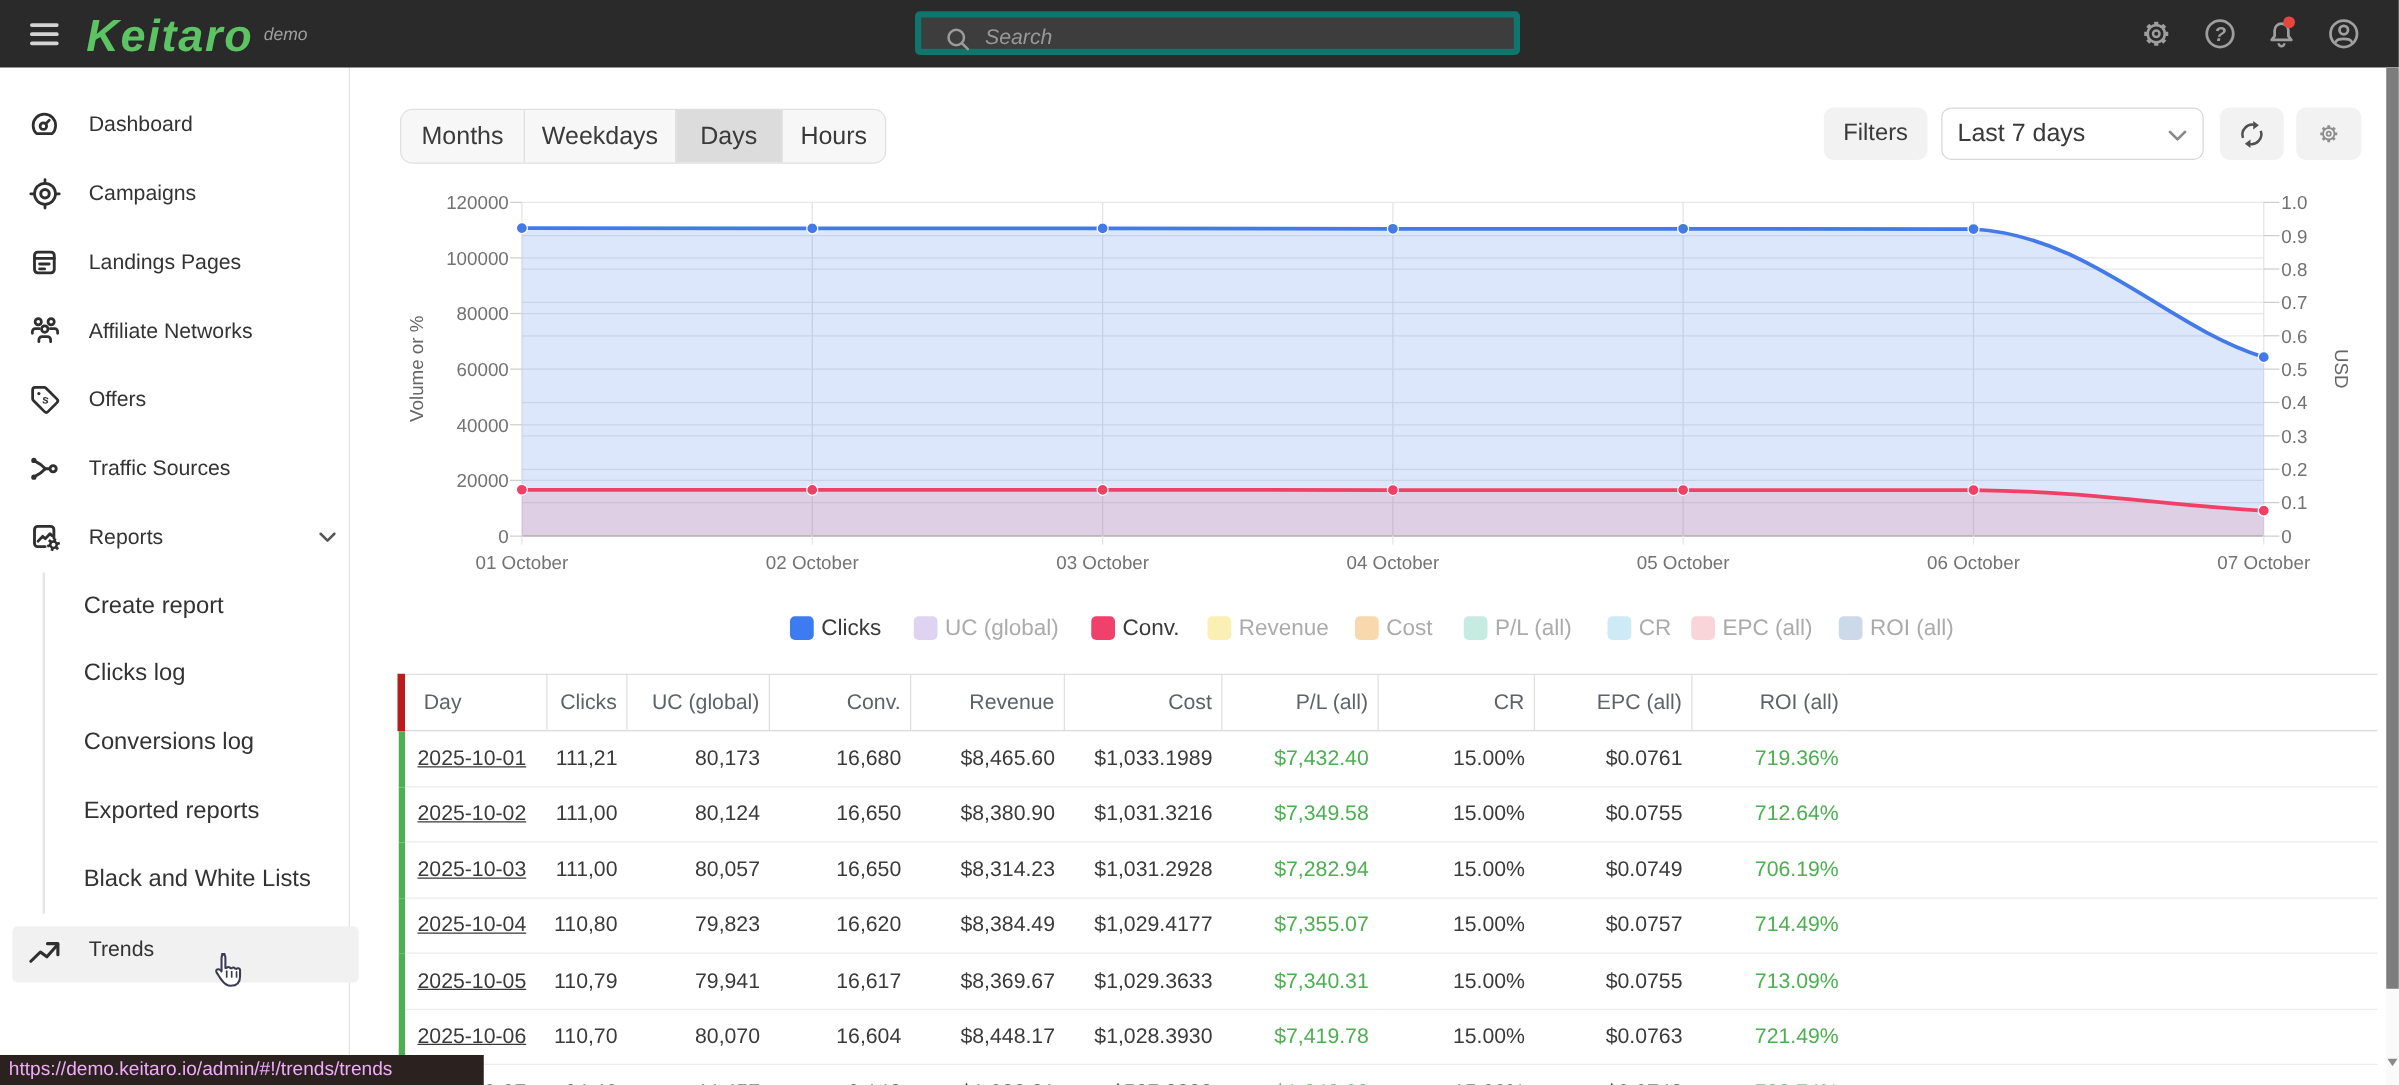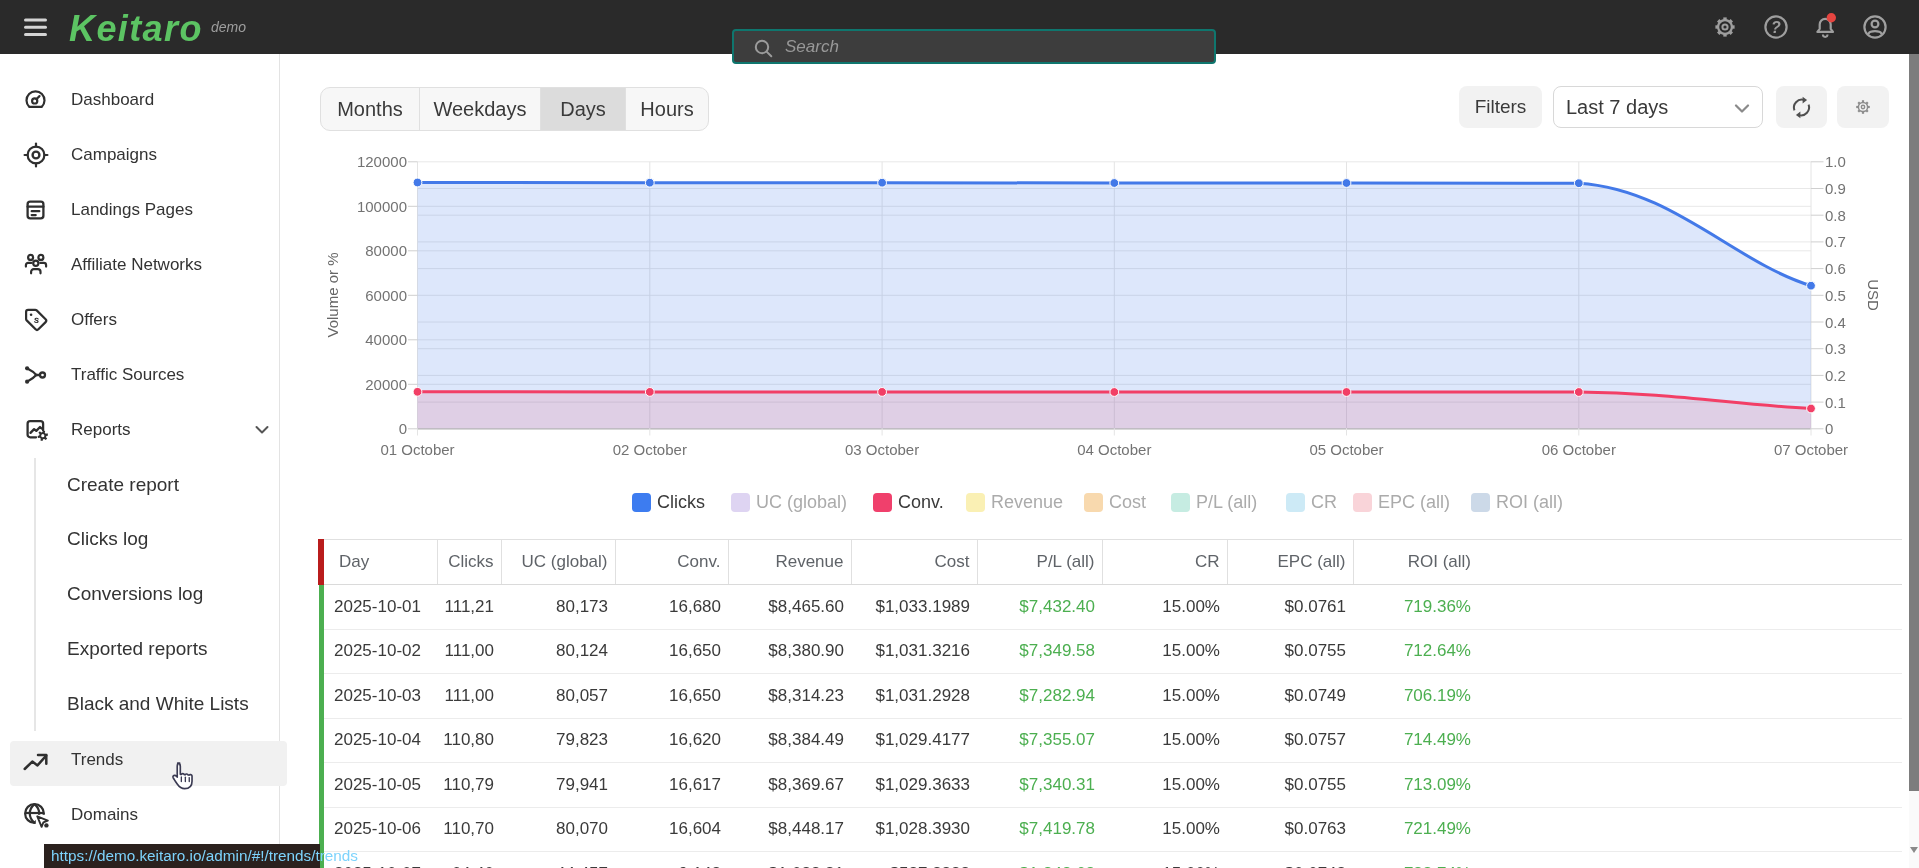--- a/index.html
+++ b/index.html
@@ -3,52 +3,52 @@
 <meta charset="utf-8">
 <style>
   * { margin:0; padding:0; box-sizing:border-box; }
   html,body { width:1919px; height:868px; overflow:hidden; background:#fff;
     font-family:"Liberation Sans", sans-serif; }
   .abs { position:absolute; }
   
   #topbar { position:absolute; left:0; top:0; width:1919px; height:54px; background:#2a2a2a; z-index:30;font-style:italic; }
   #logo { position:absolute; left:69px; top:11px; font-size:36px; line-height:1; font-weight:bold; color:#5cc463; letter-spacing:1.4px; }
   #demo { position:absolute; left:211px; top:19px; font-size:14px; color:#9e9e9e; }
-  #search { position:absolute; left:732px; top:9px; width:484px; height:35px; background:#3d3d3d; border:2px solid #0f766e; border-radius:4px;margin-top:20px; }
+  #search { position:absolute; left:732px; top:9px; width:484px; height:35px; background:#3d3d3d; border:5px solid #0f766e; border-radius:4px; }
   #search span { position:absolute; left:51px; top:6px; font-size:17px; color:#989898; }
   
   #sidebar { position:absolute; left:0; top:54px; width:280px; height:814px; background:#fff; border-right:1px solid #e3e3e3; z-index:5; }
   .mitem { position:absolute; left:0; width:300px; height:55px; }
   .mitem .txt { position:absolute; left:71px; top:50%; transform:translateY(-50%); font-size:17px; color:#333333; }
   .mitem svg { position:absolute; left:23px; top:50%; transform:translateY(-50%); }
   .sub { position:absolute; left:67px; transform:translateY(-50%); font-size:19px; color:#333333; }
   #subline { position:absolute; left:34px; top:404px; width:2px; height:273px; background:#e6e6e6; }
   #trendhl { position:absolute; left:10px; top:687px; width:277px; height:45px; background:#f1f1f1; border-radius:4px; }
   
-  #statusbar { position:absolute; left:0; top:844px; width:276px; height:24px; background:#2b211e; color:#7dd3fc; font-size:15.3px; line-height:24px; padding-left:7px; z-index:40;margin-left:44px; }
+  #statusbar { position:absolute; left:0; top:844px; width:387px; height:24px; background:#2b211e; color:#f0abfc; font-size:15.3px; line-height:24px; padding-left:7px; z-index:40; }
   
   #tabs { position:absolute; left:320px; top:87px; height:44px; border:1px solid #e0e0e0; border-radius:10px; background:#f7f7f7; display:flex; overflow:hidden; }
   .tab { height:42px; line-height:42px; text-align:center; font-size:20px; color:#3a3a3a; border-right:1px solid #e0e0e0; }
   .tab:last-child { border-right:none; }
   .tab.sel { background:#dcdcdc; }
   .btn { position:absolute; top:86px; height:42px; background:#f2f2f2; border-radius:8px; font-size:19px; color:#3a3a3a; text-align:center; line-height:42px; }
   #selectbox { position:absolute; left:1553px; top:86px; width:210px; height:42px; background:#fff; border:1px solid #d8d8d8; border-radius:8px; font-size:20px; color:#3a3a3a; line-height:40px; padding-left:12px; }
   
   .leg { position:absolute; top:492px; height:20px; }
   .leg i { position:absolute; left:0; top:1px; width:19px; height:19px; border-radius:4px; }
   .leg span { position:absolute; left:25px; top:0px; font-size:18px; white-space:nowrap; }
   .leg .on { color:#3a3a3a; }
   .leg .off { color:#ababab; }
   
   #tbl { position:absolute; left:318px; top:539px; width:1584px; border-collapse:collapse; table-layout:fixed; font-size:17px; color:#3a3a3a; }
   #tbl th { font-weight:normal; color:#5f6368; height:45px; border-right:1px solid #e0e0e0; border-top:1px solid #e0e0e0; border-bottom:1px solid #dadada; text-align:right; padding-right:7px; background:#fff; }
   #tbl th.nosep { border-right:none; }
   #tbl td { height:44.5px; border-bottom:1px solid #ececec; text-align:right; padding-right:7px; white-space:nowrap; overflow:hidden; }
   #tbl th:first-child, #tbl td:first-child { text-align:left; padding-left:15px; }
-  #tbl td:first-child { border-left:5px solid #4caf50; padding-left:10.5px; }
+  #tbl td:first-child { border-left:5px solid #4caf50; padding-left:10.5px;text-decoration:underline; }
   #tbl th:first-child { border-left:6px solid #b91c1c; }
   .grn { color:#4caf50; }
   
   #sbtrack { position:absolute; left:1909px; top:54px; width:10px; height:814px; background:#fafafa; z-index:50; }
   #sbthumb { position:absolute; left:0; top:0; width:10px; height:737px; background:#7d7d7d; }
   #sbarrow { position:absolute; left:1px; top:793px; width:0; height:0; border-left:4px solid transparent; border-right:4px solid transparent; border-top:6px solid #8a8a8a; }
 </style>
 </head>
 <body>
 
@@ -195,34 +195,20 @@
   <span class="sub" style="top:595px">Exported reports</span>
   <span class="sub" style="top:650px">Black and White Lists</span>
   <div class="mitem" style="top:678px">
       <span class="txt">Trends</span>
     <svg width="25" height="25" viewBox="0 0 25 25">
         <g fill="none" stroke="#2f2f2f" stroke-width="2.5" stroke-linecap="round" stroke-linejoin="round">
       <path d="M1.7 21.5 L9.3 14.1 L14.5 17.9 L23.2 8.1"></path>
       <path d="M15.0 7.4 H23.3 V16.2"></path>
     </g>
       </svg>
-  </div>
-  <div class="mitem" style="top:733px">
-      <span class="txt">Domains</span>
-    <svg width="26" height="26" viewBox="0 0 26 26">
-        <g fill="none" stroke="#2f2f2f" stroke-width="2.2">
-      <circle cx="11.5" cy="11.5" r="9.4"></circle>
-      <line x1="2.1" y1="11.0" x2="20.9" y2="11.0"></line>
-      <path d="M11.5 2.1 c-6.3 5.4 -6.3 13.4 0 18.8"></path>
-      <path d="M11.5 2.1 c6.3 5.4 6.3 13.4 0 18.8"></path>
-    </g>
-      <rect x="12.8" y="12.8" width="13.2" height="13.2" fill="#fff"></rect>
-      <path d="M14.3 14.3 L24.8 18.6 L20.4 20.4 L18.6 24.8 Z" fill="#fff" stroke="#2f2f2f" stroke-width="1.9" stroke-linejoin="round"></path>
-      <circle cx="23.4" cy="23.4" r="2.2" fill="#2f2f2f"></circle>
-    </svg>
   </div>
 
   <svg class="abs" style="left:167px;top:707px;z-index:20" width="33" height="37" viewBox="0 0 32 36">
     <path d="M10.3 2.1 c1.5 0 2.6 1.2 2.6 2.9 V13 l1 .1 c.3-1.2 2.5-1.1 2.8 .1 l1.1 .1 c.4-1 2.3-.9 2.7 .3 l1.1 .1 c.5-.8 2.5-.6 2.7 .8 0 0 0 3.3 0 5.2 0 4.6-2.7 7.2-7.2 7.2 -3.6 0-5.2-1.7-7.2-4.6 -1.5-2.2-3.4-5-4-6.2 -.6-1.3 .5-2.4 1.9-2.1 .9 .2 1.6 .9 2.1 1.7 V5 c0-1.7 1-2.9 2.4-2.9 z" fill="#fff" stroke="#3a3a52" stroke-width="1.6" stroke-linejoin="round"></path>
     <g stroke="#3a3a52" stroke-width="1.3" stroke-linecap="round">
       <line x1="13.9" y1="15.5" x2="13.9" y2="20"></line>
       <line x1="17.8" y1="15.8" x2="17.8" y2="20"></line>
       <line x1="21.6" y1="16.1" x2="21.6" y2="20"></line>
     </g>
   </svg>

